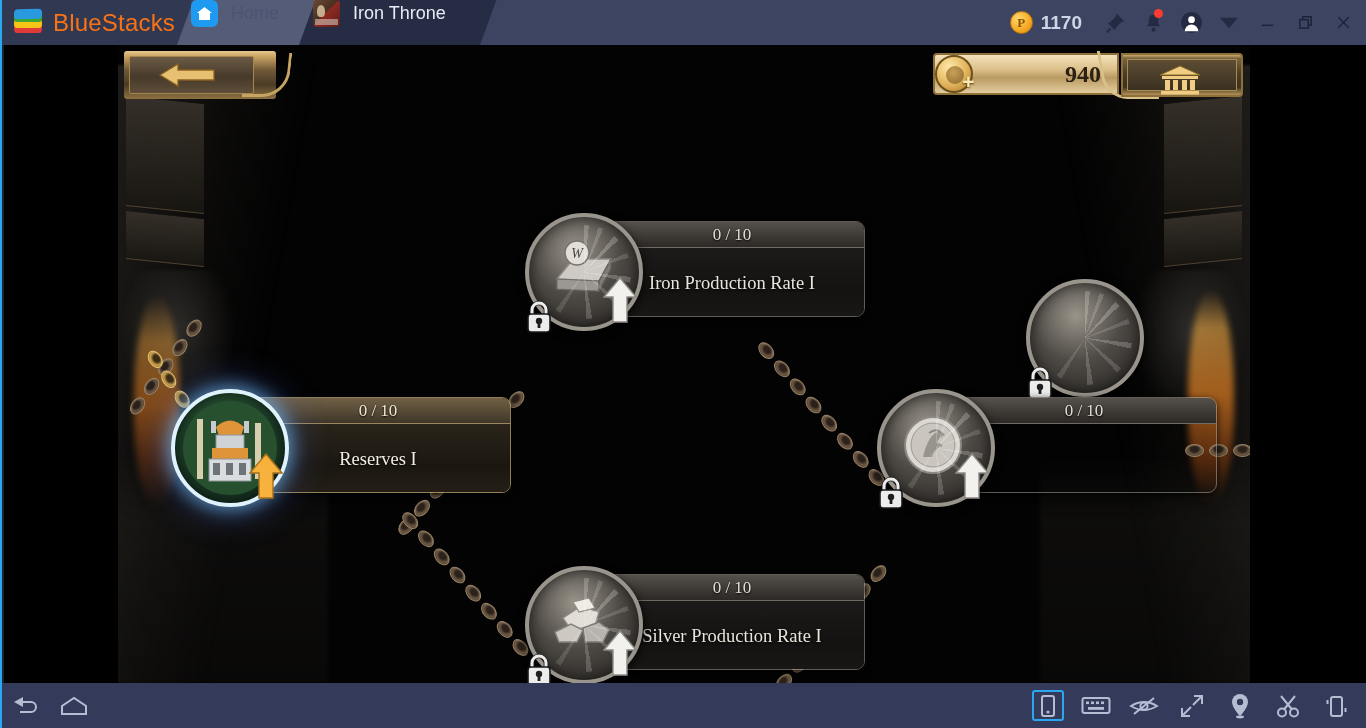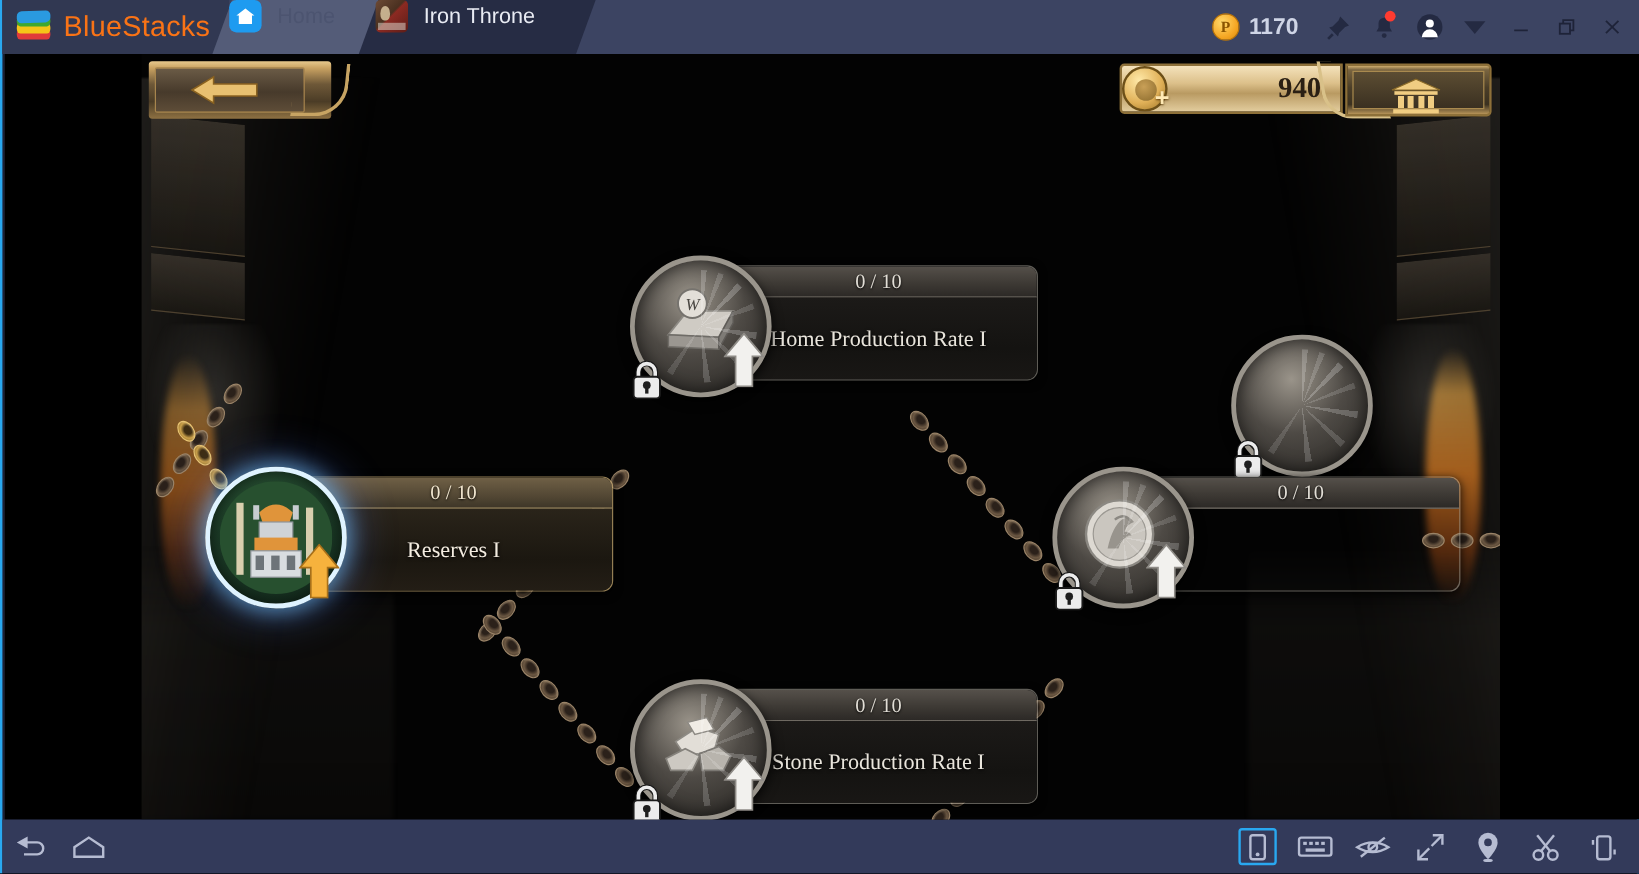--- a/index.html
+++ b/index.html
@@ -420,21 +420,21 @@
           </div>
         <div class="chain" style="left:1043px; top:337px; width:80px; transform:rotate(0deg);" id="ch5">
             <i style="left: 0px;"></i>
             <i style="left: 24px;"></i>
             <i style="left: 48px;"></i>
           </div>
 
         <div class="node" style="left:383px; top:106px;">
           <div class="ncard">
             <div class="hd">0 / 10</div>
-            <div class="bd">Home Production Rate I</div>
+            <div class="bd">Iron Production Rate I</div>
           </div>
           <div class="nicon">
             <div class="nring"></div>
             <div class="nart">
               <div class="rays"></div>
               <svg viewBox="0 0 94 94" width="94" height="94" aria-hidden="true">
                 <polygon points="20,54 36,34 74,34 62,56" fill="#cfcbc4" stroke="#8d8a84" stroke-width="1.5"></polygon>
                 <polygon points="20,54 62,56 62,66 20,64" fill="#9b9791" stroke="#6f6c67" stroke-width="1.2"></polygon>
                 <polygon points="62,56 74,34 74,44 62,66" fill="#7e7b76" stroke="#5e5b57" stroke-width="1.2"></polygon>
                 <circle cx="40" cy="28" r="12" fill="#e3dfd8" stroke="#76736e" stroke-width="1.6"></circle>
@@ -507,21 +507,21 @@
               <rect x="5" y="15" width="22" height="18" rx="3" fill="#ececec" stroke="#1a1a1a" stroke-width="1.6"></rect>
               <circle cx="16" cy="22" r="3.2" fill="#1f1f1f"></circle>
               <rect x="14.6" y="22" width="2.8" height="7" fill="#1f1f1f"></rect>
             </svg>
           </div>
         </div>
 
         <div class="node" style="left:383px; top:459px;">
           <div class="ncard">
             <div class="hd">0 / 10</div>
-            <div class="bd">Stone Production Rate I</div>
+            <div class="bd">Silver Production Rate I</div>
           </div>
           <div class="nicon">
             <div class="nring"></div>
             <div class="nart">
               <div class="rays"></div>
               <svg viewBox="0 0 94 94" width="94" height="94" aria-hidden="true">
                 <polygon points="26,40 44,28 62,34 58,48 34,52" fill="#e2ded7" stroke="#8d8a84" stroke-width="1.4"></polygon>
                 <polygon points="18,54 34,46 46,52 40,64 22,64" fill="#cdc9c2" stroke="#85827c" stroke-width="1.4"></polygon>
                 <polygon points="46,50 62,44 72,52 66,64 48,64" fill="#b8b4ad" stroke="#7b7873" stroke-width="1.4"></polygon>
                 <polygon points="36,24 52,20 58,30 42,34" fill="#f0ece5" stroke="#8d8a84" stroke-width="1.2"></polygon>

